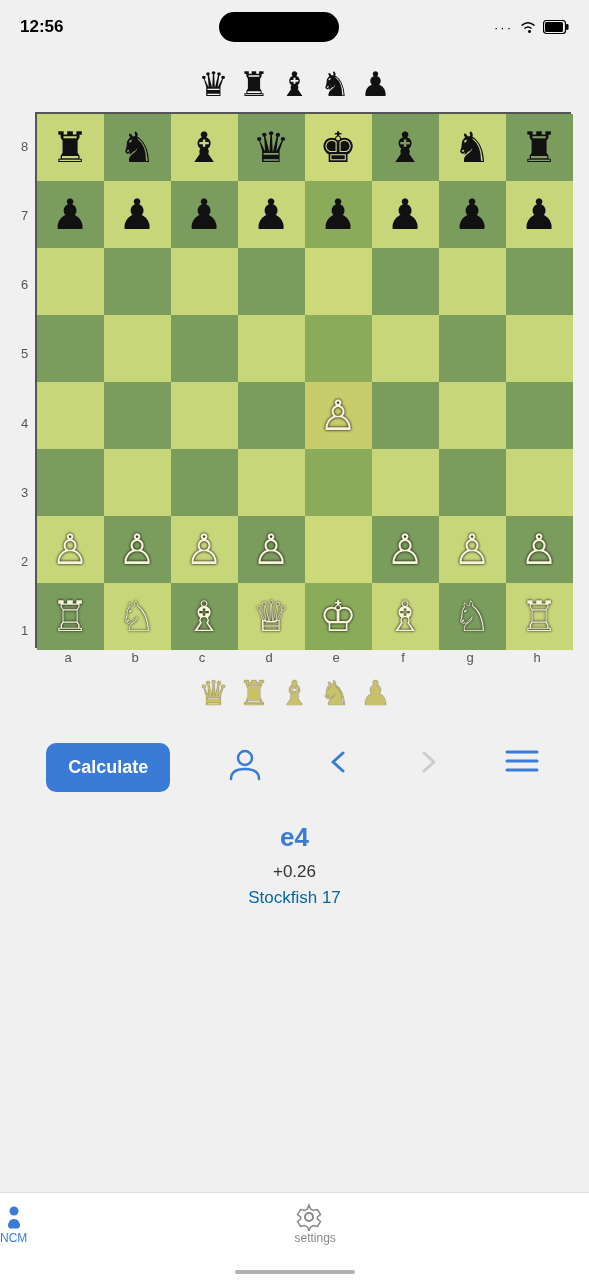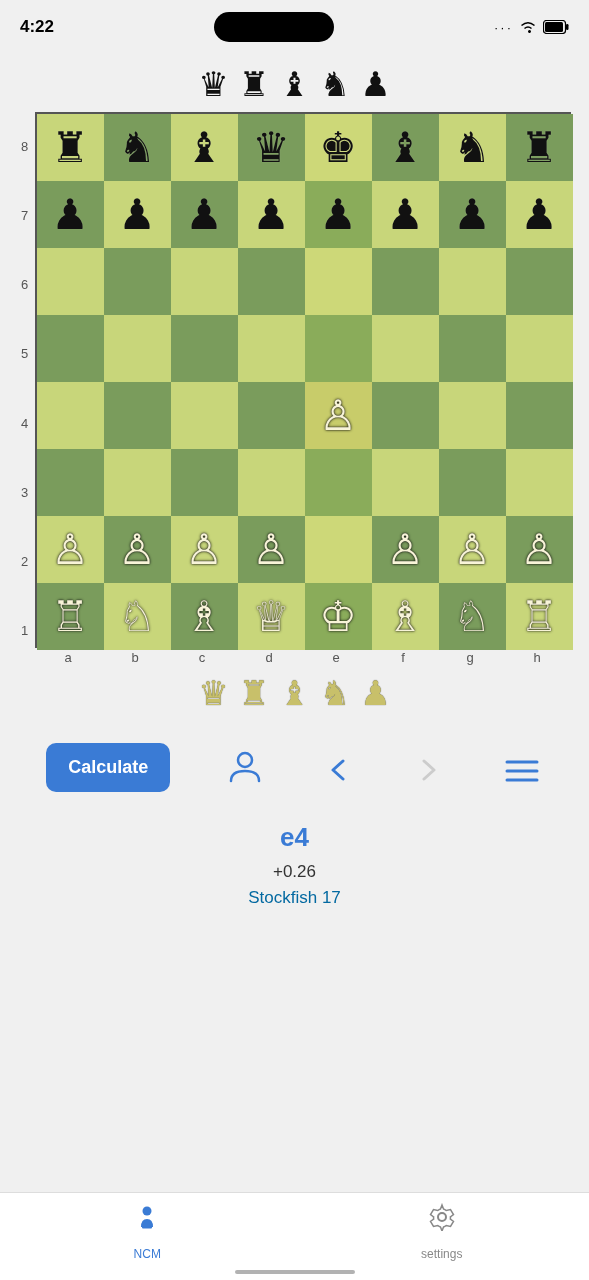--- a/index.html
+++ b/index.html
@@ -126,21 +126,21 @@
       align-items: center;
       justify-content: center;
       padding: 8px 0 0 0;
       font-size: 34px;
     }
 
     
     .controls {
       width: 100%;
       display: flex;
-      align-items: flex-end;
+      align-items: flex-start;
       justify-content: space-around;
       padding: 30px 20px 10px 20px;
     }
     .calculate-btn {
       background: #3a7bd5;
       color: #fff;
       border: none;
       border-radius: 10px;
       padding: 14px 22px;
       font-size: 18px;
@@ -180,22 +180,22 @@
       background: #fff;
       border-top: 1px solid #ddd;
       display: flex;
       align-items: flex-start;
       justify-content: space-around;
       padding-top: 10px;
     }
     .tab-item {
       display: flex;
       flex-direction: column;
-      align-items: center;
-      gap: 16px;
+      align-items: flex-start;
+      gap: 0;
       cursor: pointer;
       flex: 1;
     }
     .tab-label {
       font-size: 12px;
       color: #888;
     }
     .tab-item.active .tab-label {
       color: #3a7bd5;
     }
@@ -215,21 +215,21 @@
     
     .piece-black { color: #111; text-shadow: 0 0 1px #fff; }
     .piece-white { color: #f8f4d8; text-shadow: 0 0 2px #000, 0 0 1px #555; }
     .piece-white-sm { color: #f8f4d8; text-shadow: 0 0 1px #000; }
 
   </style>
 </head>
 <body>
 
 <div class="status-bar">
-  <span class="status-time">4:22</span>
+  <span class="status-time">12:56</span>
   <div class="status-pill"></div>
   <div class="status-icons">
     <span class="status-dots">···</span>
     <svg width="18" height="14" viewBox="0 0 18 14">
       <path d="M9 11.5 a1.5 1.5 0 1 1 0 0.01" fill="#000"></path>
       <path d="M5.5 8.5 Q9 5.5 12.5 8.5" stroke="#000" stroke-width="1.5" fill="none"></path>
       <path d="M2.5 5.5 Q9 0 15.5 5.5" stroke="#000" stroke-width="1.5" fill="none"></path>
     </svg>
     <svg width="26" height="14" viewBox="0 0 26 14">
       <rect x="0.5" y="0.5" width="22" height="13" rx="3" ry="3" stroke="#000" stroke-width="1.2" fill="none"></rect>

